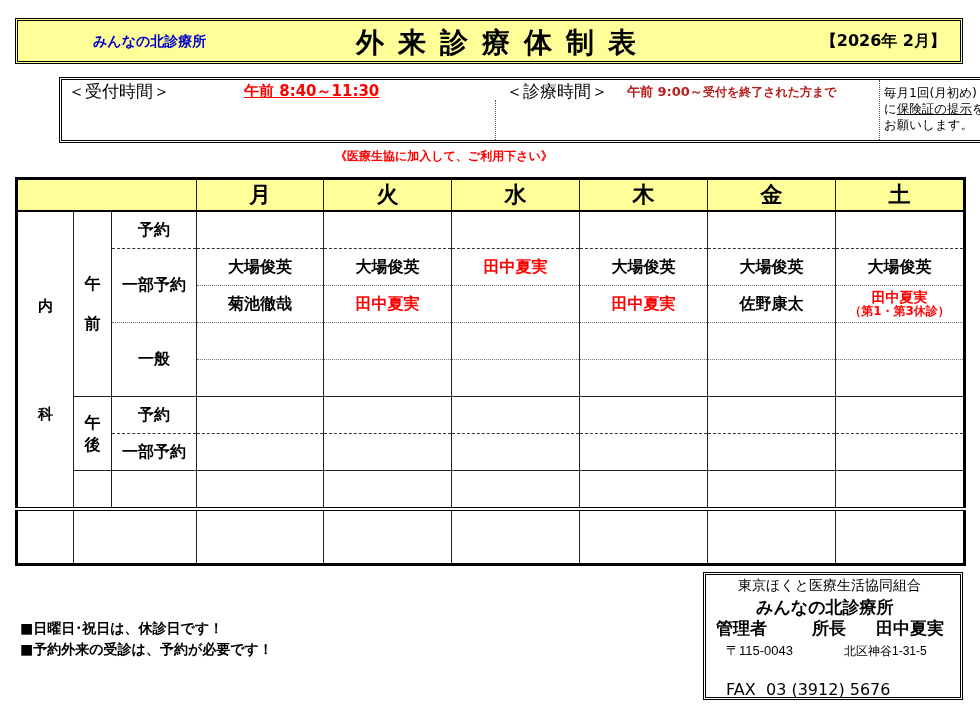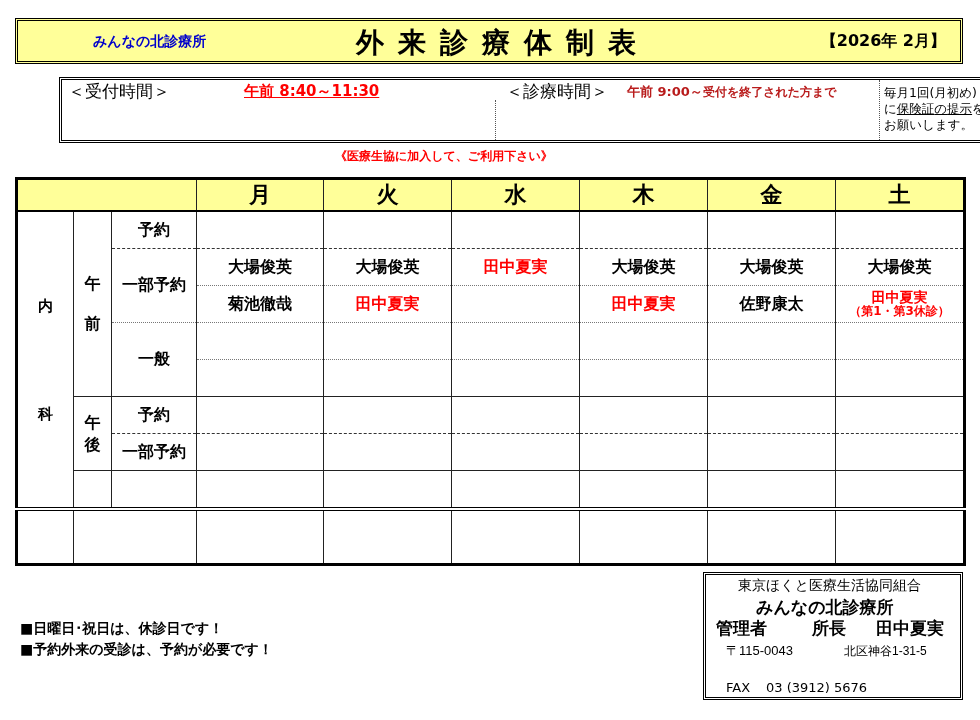--- a/index.html
+++ b/index.html
@@ -53,21 +53,21 @@
   
   .footer-box { left:703px; top:572px; width:260px; height:128px; border:3px double #000;
                 box-sizing:border-box;padding-left:44px; }
   .f-line { position:absolute; left:0; width:100%; white-space:nowrap; }
   .f-coop { top:2px; left:32px; font-size:14px; }
   .f-clinic { top:21px; left:50px; font-size:17px; font-weight:bold; }
   .f-mgr { top:42px; left:10px; font-size:17px; font-weight:bold; }
   .f-mgr span { display:inline-block; }
   .f-addr { top:67px; left:20px; font-size:13px; font-family:"Liberation Sans Narrow","Liberation Sans",sans-serif; }
   .f-tel { top:86px; left:20px; font-size:13px; }
-  .f-fax { top:105px; left:20px; font-size:13px; }
+  .f-fax { top:105px; left:20px; font-size:16px; }
 </style>
 </head>
 <body>
 
 <div class="abs title-bar">
   <div class="abs clinic-name">みんなの北診療所</div>
   <div class="abs doc-title">外来診療体制表</div>
   <div class="abs period">【2026年 2月】</div>
 </div>
 

